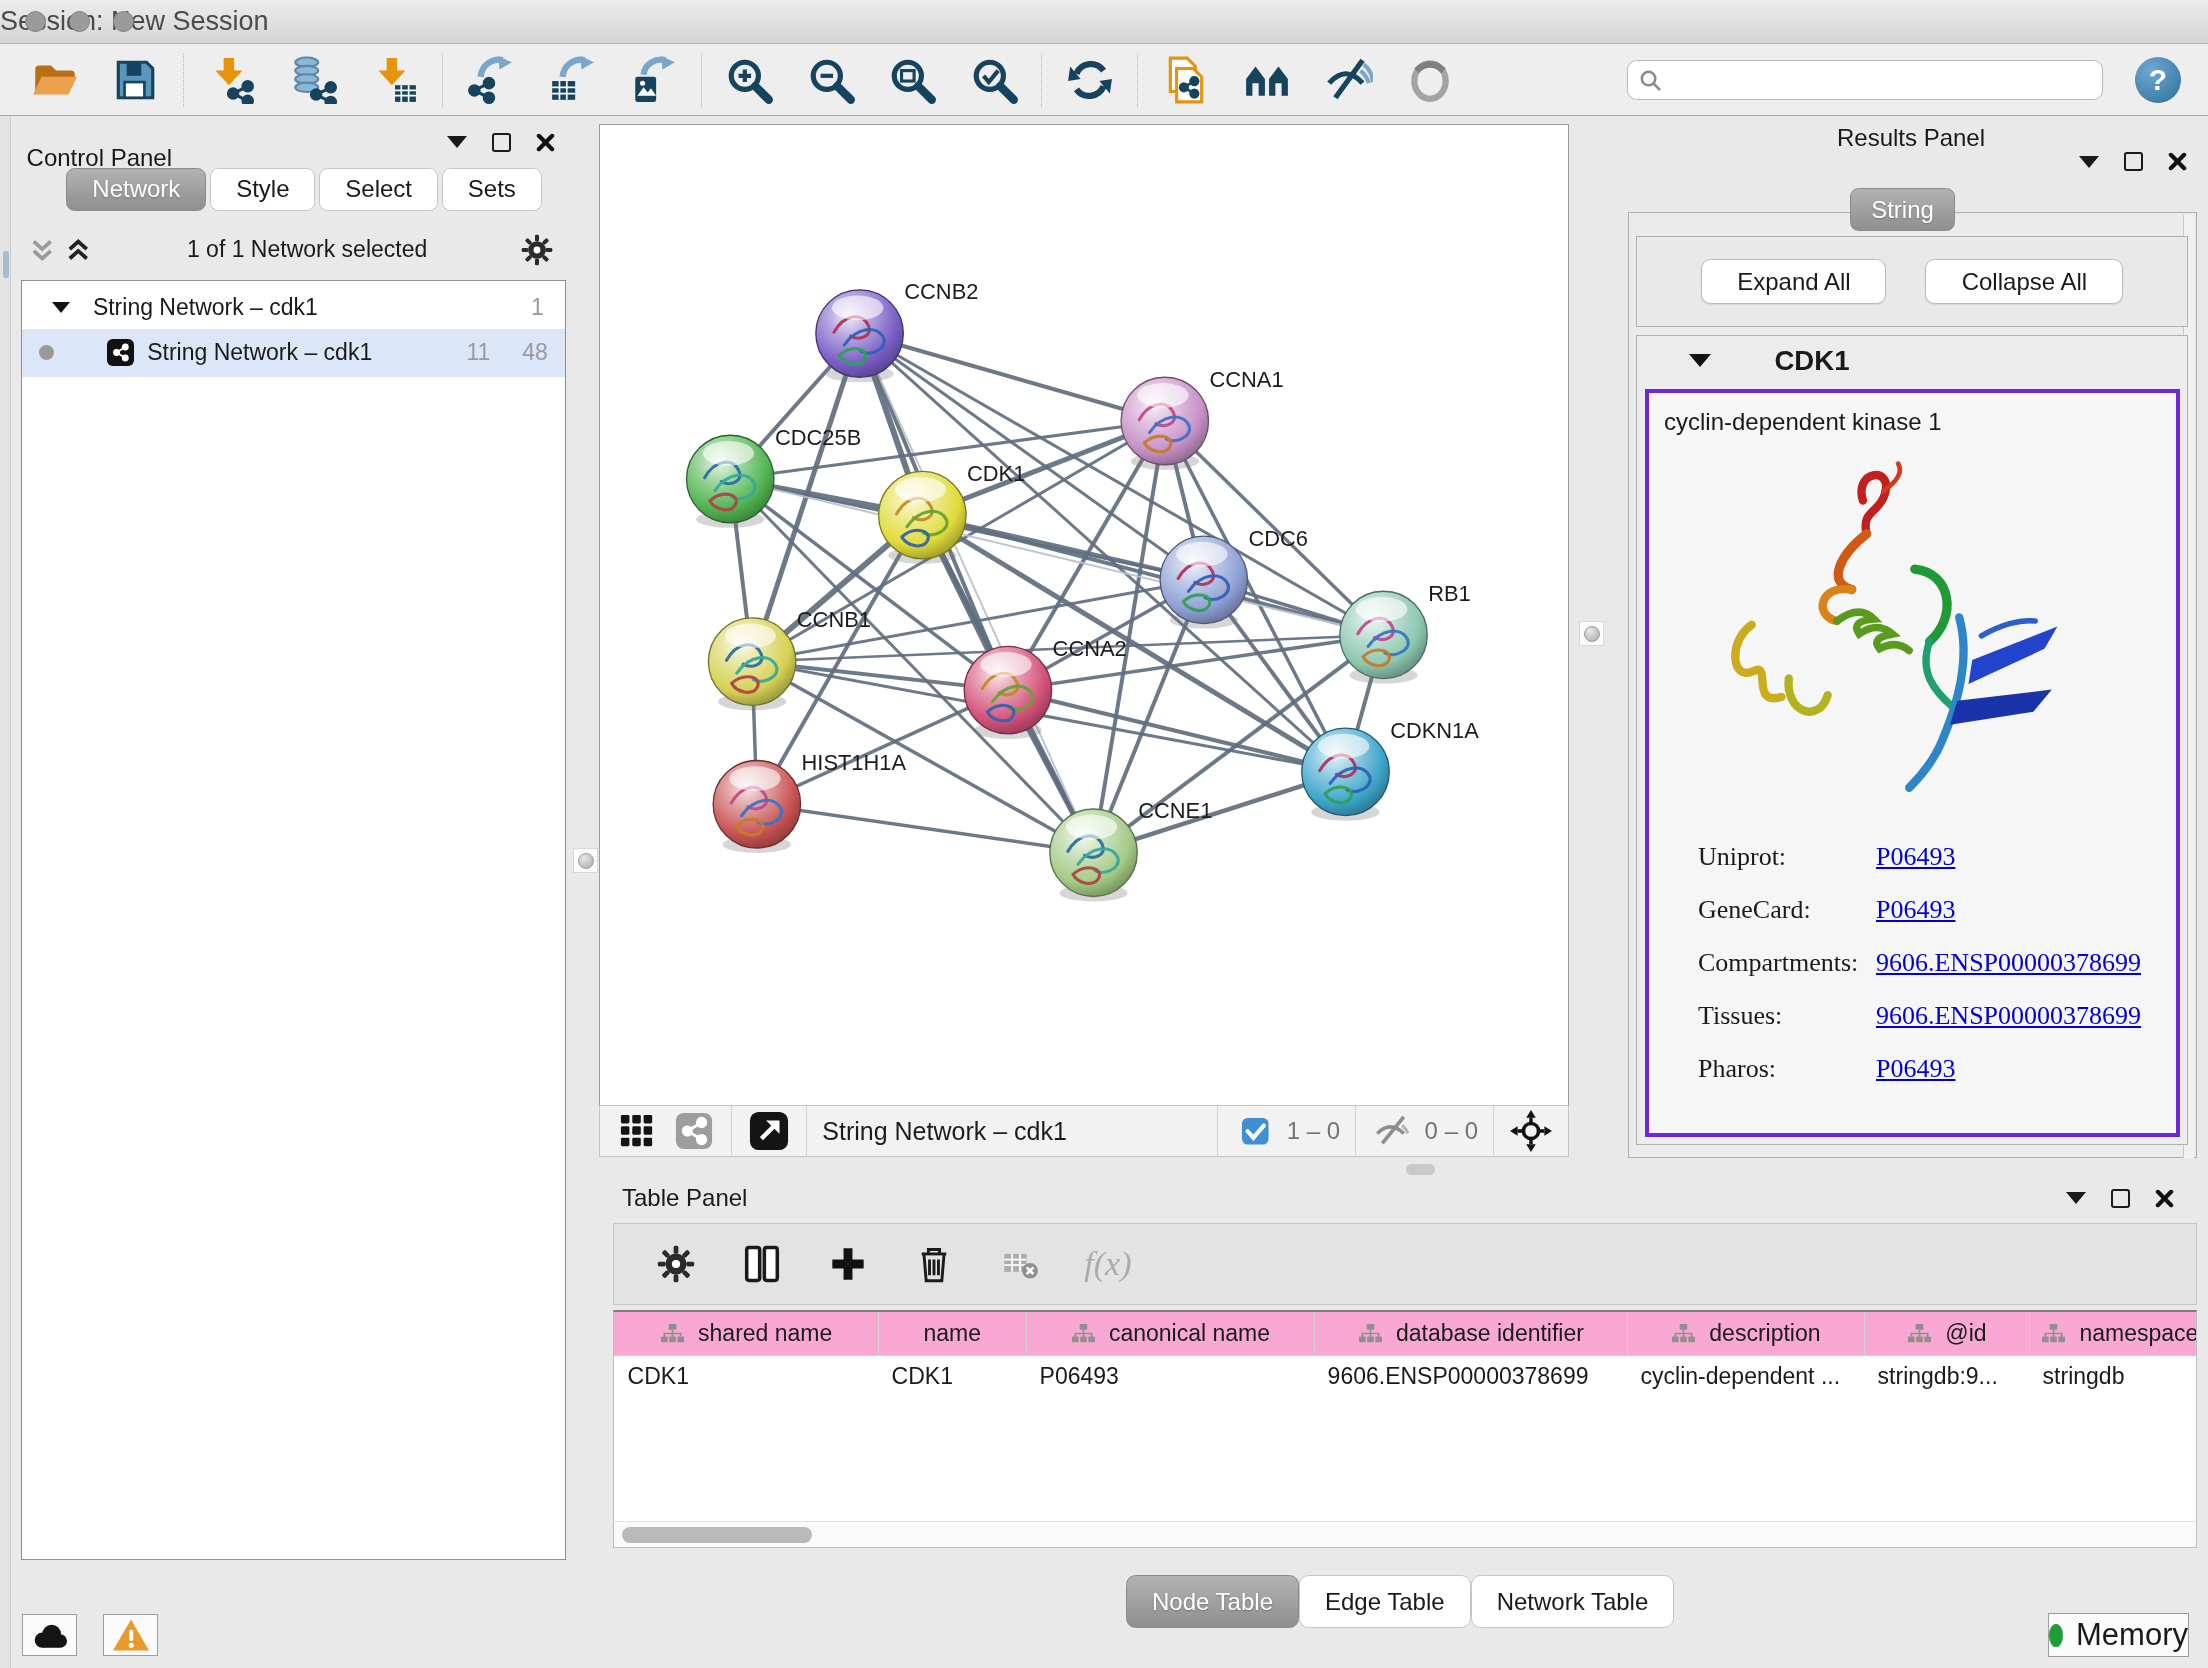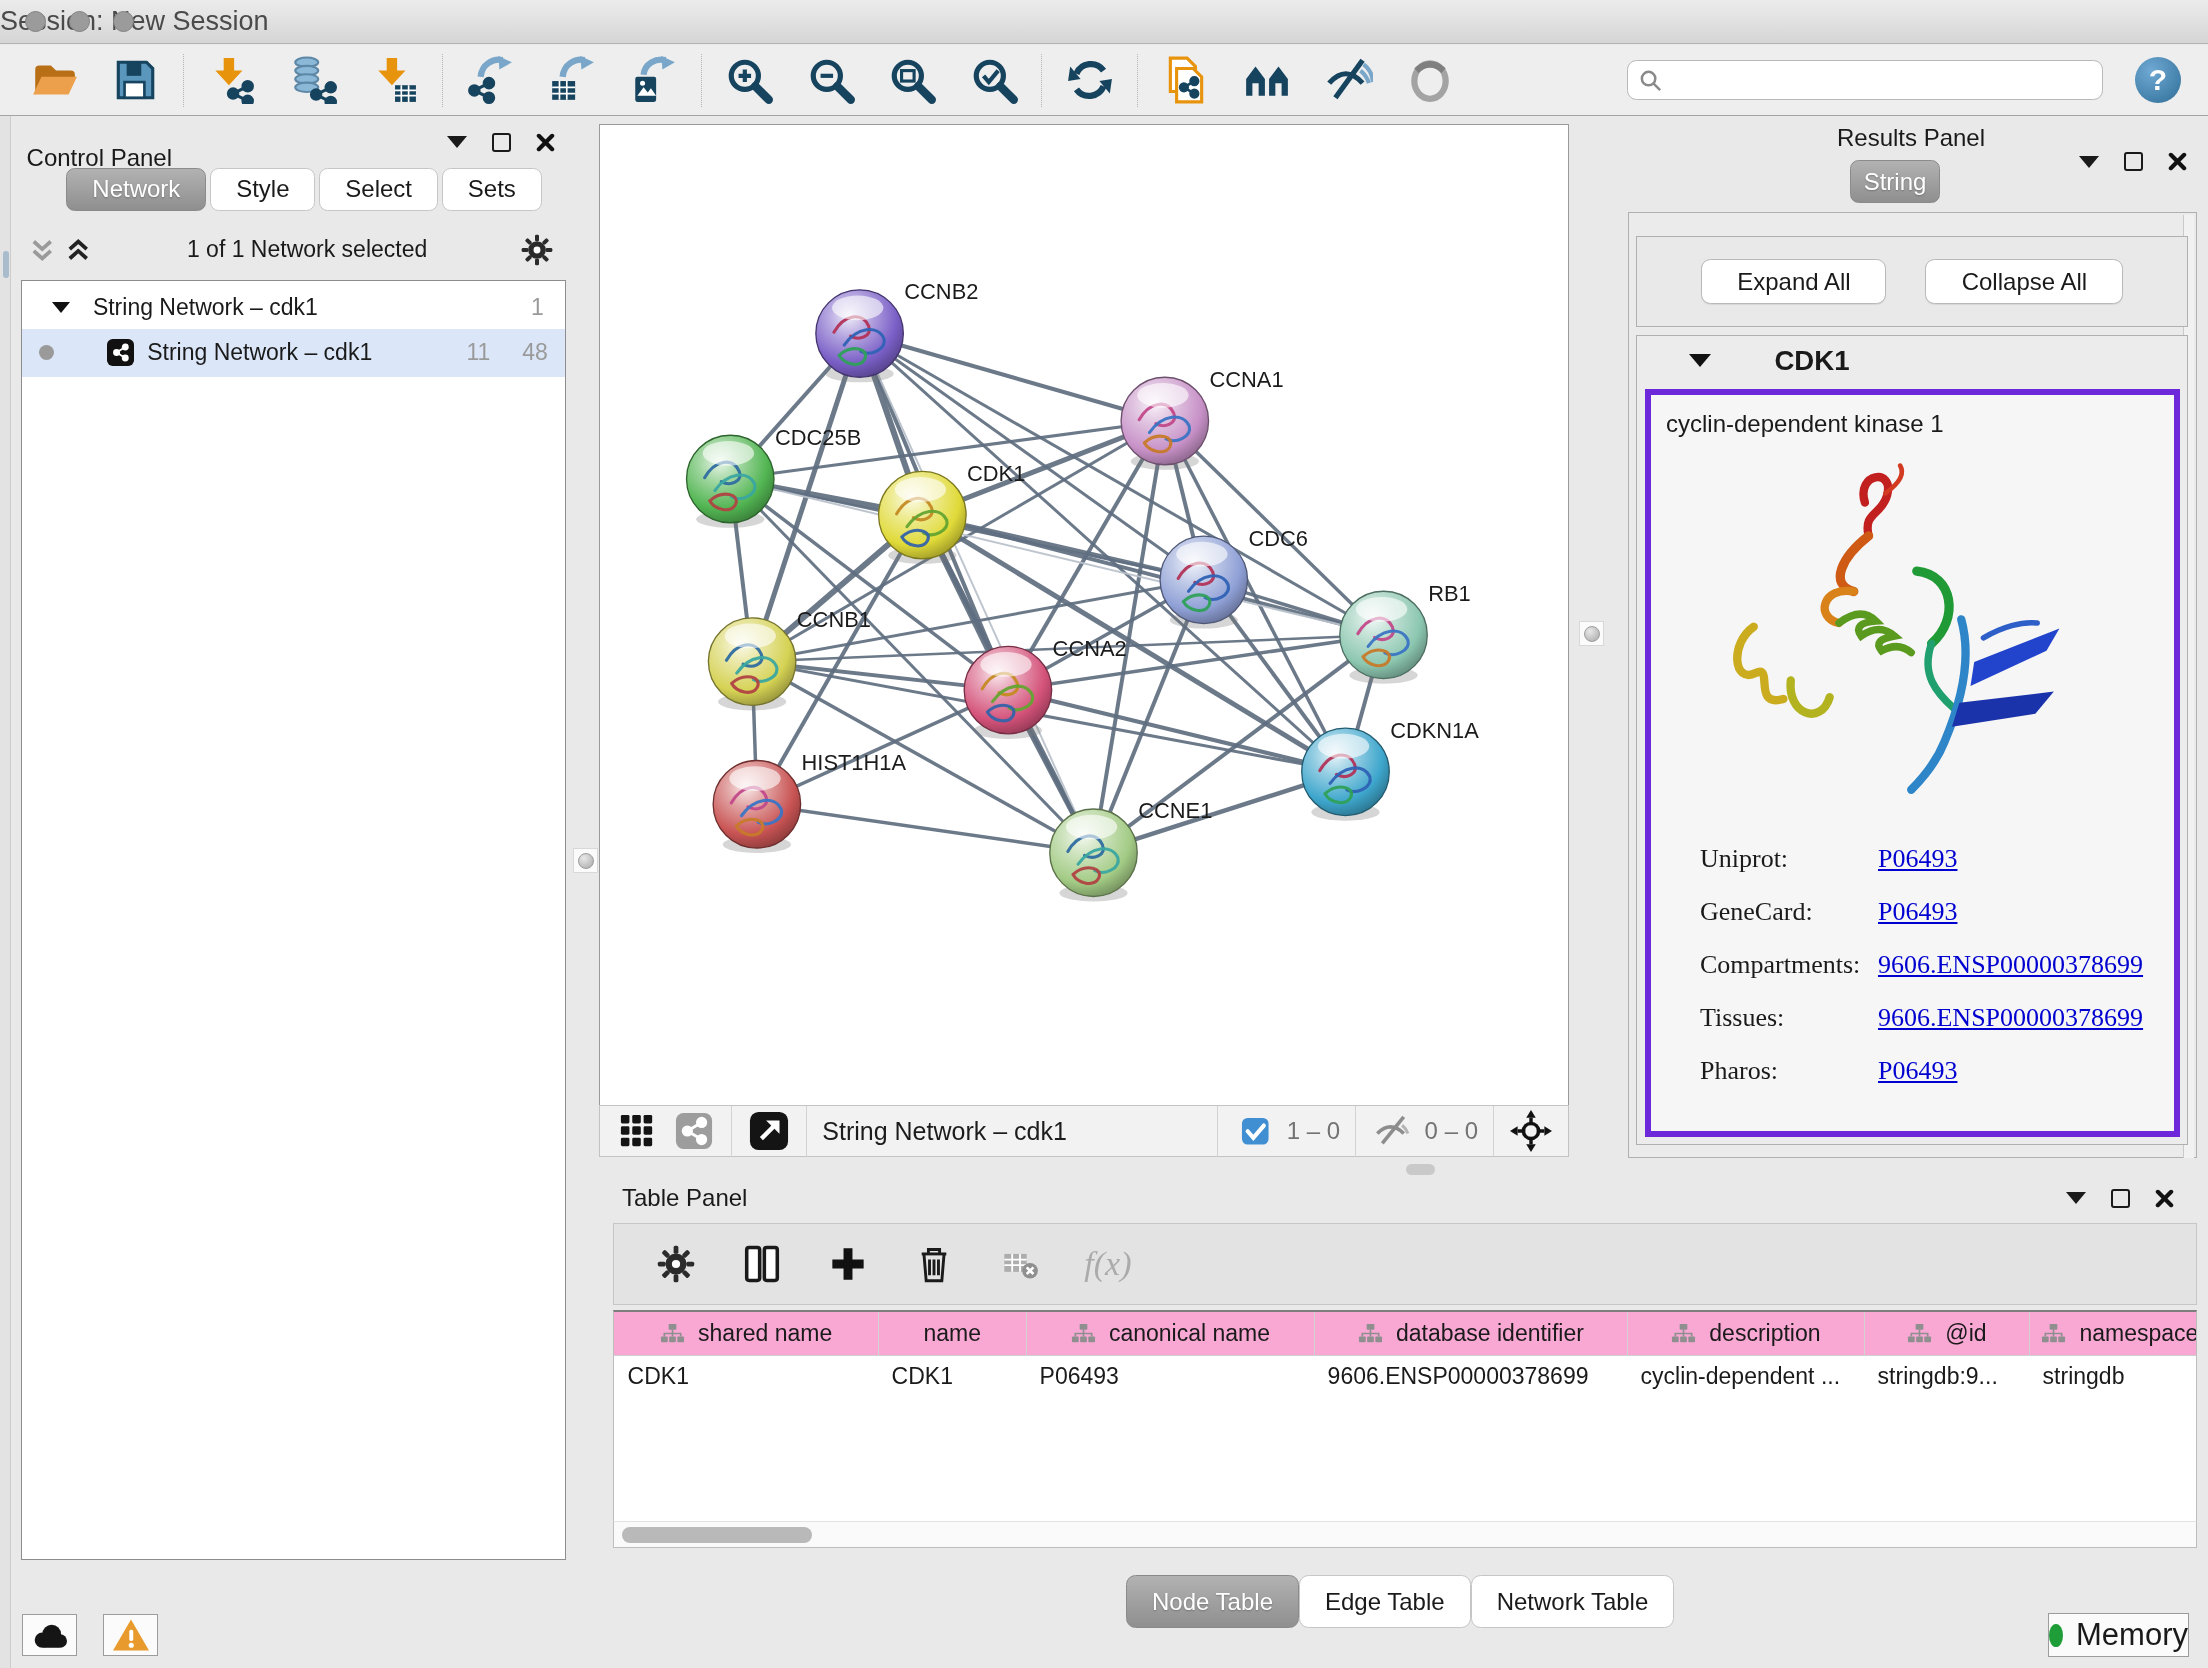--- a/index.html
+++ b/index.html
@@ -78,32 +78,32 @@
   
   .knob { position:absolute; width:25px; height:25px; background:#fbfbfb; border:1px solid #d8d8d8;
     display:flex; align-items:center; justify-content:center; }
   .knob i { width:16px; height:16px; border-radius:50%; background:radial-gradient(circle at 35% 30%,#e8e8e8,#a8a8a8); border:1px solid #9c9c9c; display:block; }
   .knob-oval { position:absolute; width:28.5px; height:11.4px; border-radius:5.7px; background:#c9c9c9; }
 
   
   #results-panel { position:absolute; left:1624px; top:124px; width:574px; height:1046px; }
   #rp-header { display:flex; align-items:center; height:36px; padding:0 11.4px;flex-direction:column; }
   #rp-header .ph-icons { margin-left:auto; }
-  #rp-tab { position:absolute; left:226px; top:36px; width:90px; z-index:2; }
+  #rp-tab { position:absolute; left:226px; top:64px; width:105px; z-index:2; }
   #rp-box { position:absolute; left:3.8px; top:88px; width:569px; height:946px; background:#ebebeb; border:1px solid #b0b0b0; }
   #rp-scroll { position:absolute; right:1.9px; top:1.9px; width:11.4px; height:943px; background:#f1f1f1; border-left:1px solid #c9c9c9; }
   #rp-buttons { position:absolute; left:7.6px; top:23px; width:552px; height:91px; border:1px solid #b0b0b0; background:#e9e9e9;
     display:flex; align-items:center; justify-content:center; gap:39px; }
   #rp-buttons .btn { width:185px; height:45px; }
   #rp-buttons .btn.wide { width:198px; }
   #rp-entry { position:absolute; left:7.6px; top:122px; width:552px; height:810px; border:1px solid #b0b0b0; background:#ececec; }
   #rp-entry-header { display:flex; align-items:center; height:49px; }
   #rp-entry-header .tri { width:0;height:0;border-left:11.4px solid transparent;border-right:11.4px solid transparent;border-top:13.3px solid #111; margin-left:52px; }
   #rp-entry-header .gene { font-size:27.6px; font-weight:bold; margin-left:63px; }
-  #rp-entry-inner { position:absolute; left:7.6px; top:53px; width:535px; height:748px; background:#f6f6f6; border:6px solid #6d28d9; }
+  #rp-entry-inner { position:absolute; left:7.6px; top:53px; width:535px; height:748px; background:#f6f6f6; border:4px solid #6d28d9; }
   #rp-desc { font-size:24px; padding:15px 0 0 15px; }
   #protein-svg { position:absolute; left:27px; top:65px; }
   #crosslinks { position:absolute; left:0; top:426px; width:100%; font-family:"Liberation Serif","DejaVu Serif",serif; }
   #crosslinks .xl-title { font-size:27px; font-weight:bold; padding-left:28.5px; }
   .xl-row { display:flex; font-size:26px; margin-top:23px; }
   .xl-row .xl-label { width:181px; padding-left:49px; }
   .xl-row a { color:#0000d0; text-decoration:underline; margin-left:46px; cursor:pointer; }
 
   
   #table-panel { position:absolute; left:599px; top:1179px; width:1600px; height:386px; }

